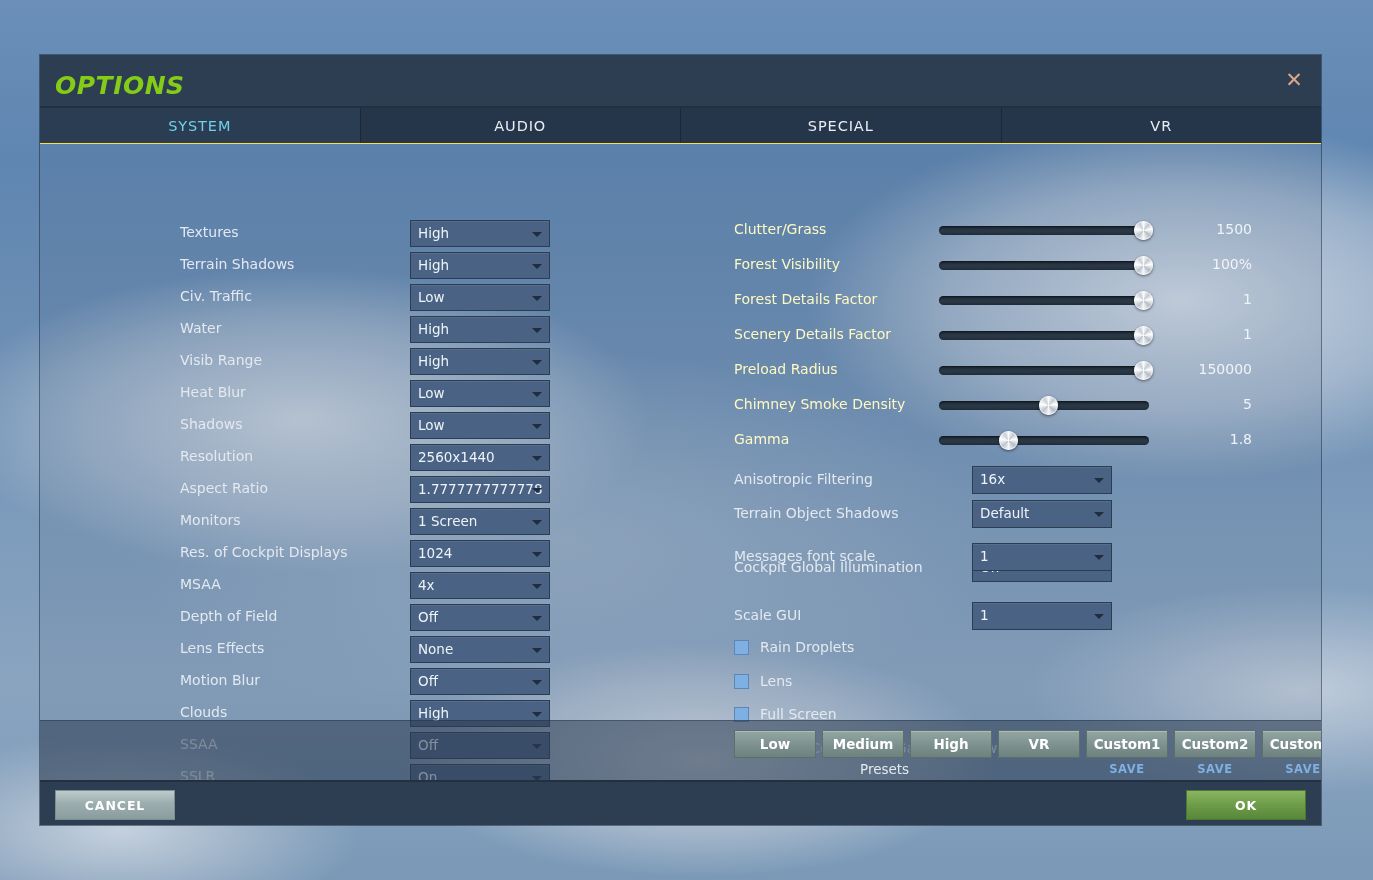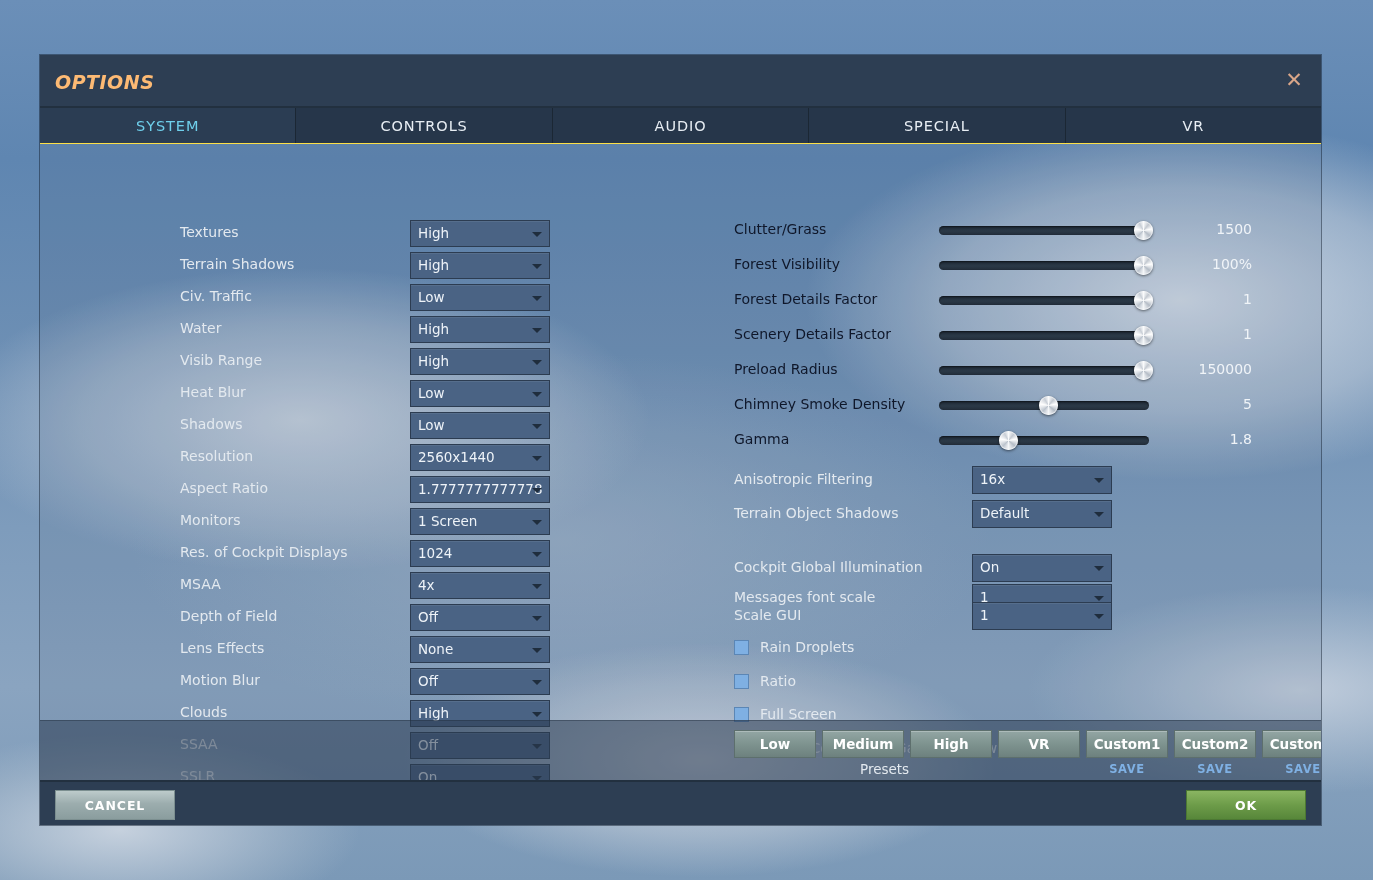--- a/index.html
+++ b/index.html
@@ -35,22 +35,22 @@
   }
 
   
   #titlebar {
     position: absolute; left: 0; top: 0; width: 100%; height: 53px;
     background: #2d3e53;
     border-bottom: 2px solid #22303f;
   }
   #title {
     position: absolute; left: 15px; top: 16px;
-    font-size: 19px; font-weight: bold; font-style: italic;
-    color: #fdba74; letter-spacing: 0.5px;
+    font-size: 25px; font-weight: bold; font-style: italic;
+    color: #84cc16; letter-spacing: 0.5px;
   }
   #close-btn {
     position: absolute; right: 14px; top: 13px;
     width: 26px; height: 26px;
     color: #d9a689; font-size: 21px; line-height: 24px; text-align: center;
     cursor: pointer;
   }
 
   
   #tabs {
@@ -109,21 +109,21 @@
     border-left: 5px solid transparent;
     border-right: 5px solid transparent;
     border-top: 5px solid #1f2d3d;
   }
   .lrow .dd { left: 270px; width: 140px; top: 2px; }
 
   
   .srow { position: absolute; left: 694px; width: 560px; height: 35px; }
   .srow .lbl {
     position: absolute; left: 0; top: 5px;
-    font-size: 14px; color: #0f172a; white-space: nowrap;
+    font-size: 14px; color: #fef9c3; white-space: nowrap;
   }
   .track {
     position: absolute; left: 205px; top: 10px;
     width: 210px; height: 9px;
     background: linear-gradient(180deg,#1e2936 0%, #2b3947 55%, #222d3a 100%);
     border-radius: 5px;
     box-shadow: inset 0 1px 2px rgba(0,0,0,0.55);
     cursor: pointer;
   }
   .thumb {
@@ -223,21 +223,20 @@
 
 <div id="dialog">
 
   <div id="titlebar">
     <div id="title">OPTIONS</div>
     <div id="close-btn">✕</div>
   </div>
 
   <div id="tabs">
       <div class="tab active">SYSTEM</div>
-      <div class="tab">CONTROLS</div>
       <div class="tab">AUDIO</div>
       <div class="tab">SPECIAL</div>
       <div class="tab">VR</div>
     </div>
 
   <div id="content">
 
     <div id="left-column">
         <div class="lrow" style="top: 74px;">
           <div class="lbl">Textures</div>
@@ -432,21 +431,21 @@
             <span class="arrow"></span>
           </div>
         </div>
         <div class="rrow" style="top: 408px; text-decoration: underline;">
           <div class="lbl">Cockpit Global Illumination</div>
           <div class="dd">
             <span class="val">On</span>
             <span class="arrow"></span>
           </div>
         </div>
-        <div class="rrow" style="top: 438px; text-align: right;">
+        <div class="rrow" style="top: 397px; text-align: right;">
           <div class="lbl">Messages font scale</div>
           <div class="dd">
             <span class="val">1</span>
             <span class="arrow"></span>
           </div>
         </div>
         <div class="rrow" style="top: 456px;">
           <div class="lbl">Scale GUI</div>
           <div class="dd">
             <span class="val">1</span>
@@ -454,21 +453,21 @@
           </div>
         </div>
       </div>
     <div id="checkbox-column">
         <div class="cbrow" style="top: 492px;">
           <div class="cb"></div>
           <div class="lbl">Rain Droplets</div>
         </div>
         <div class="cbrow" style="top: 525.5px;">
           <div class="cb"></div>
-          <div class="lbl">Ratio</div>
+          <div class="lbl">Lens</div>
         </div>
         <div class="cbrow" style="top: 559px;">
           <div class="cb"></div>
           <div class="lbl">Full Screen</div>
         </div>
         <div class="cbrow" style="top: 592.5px;">
           <div class="cb"></div>
           <div class="lbl">Cursor Confined to Game Window</div>
         </div>
       </div>

